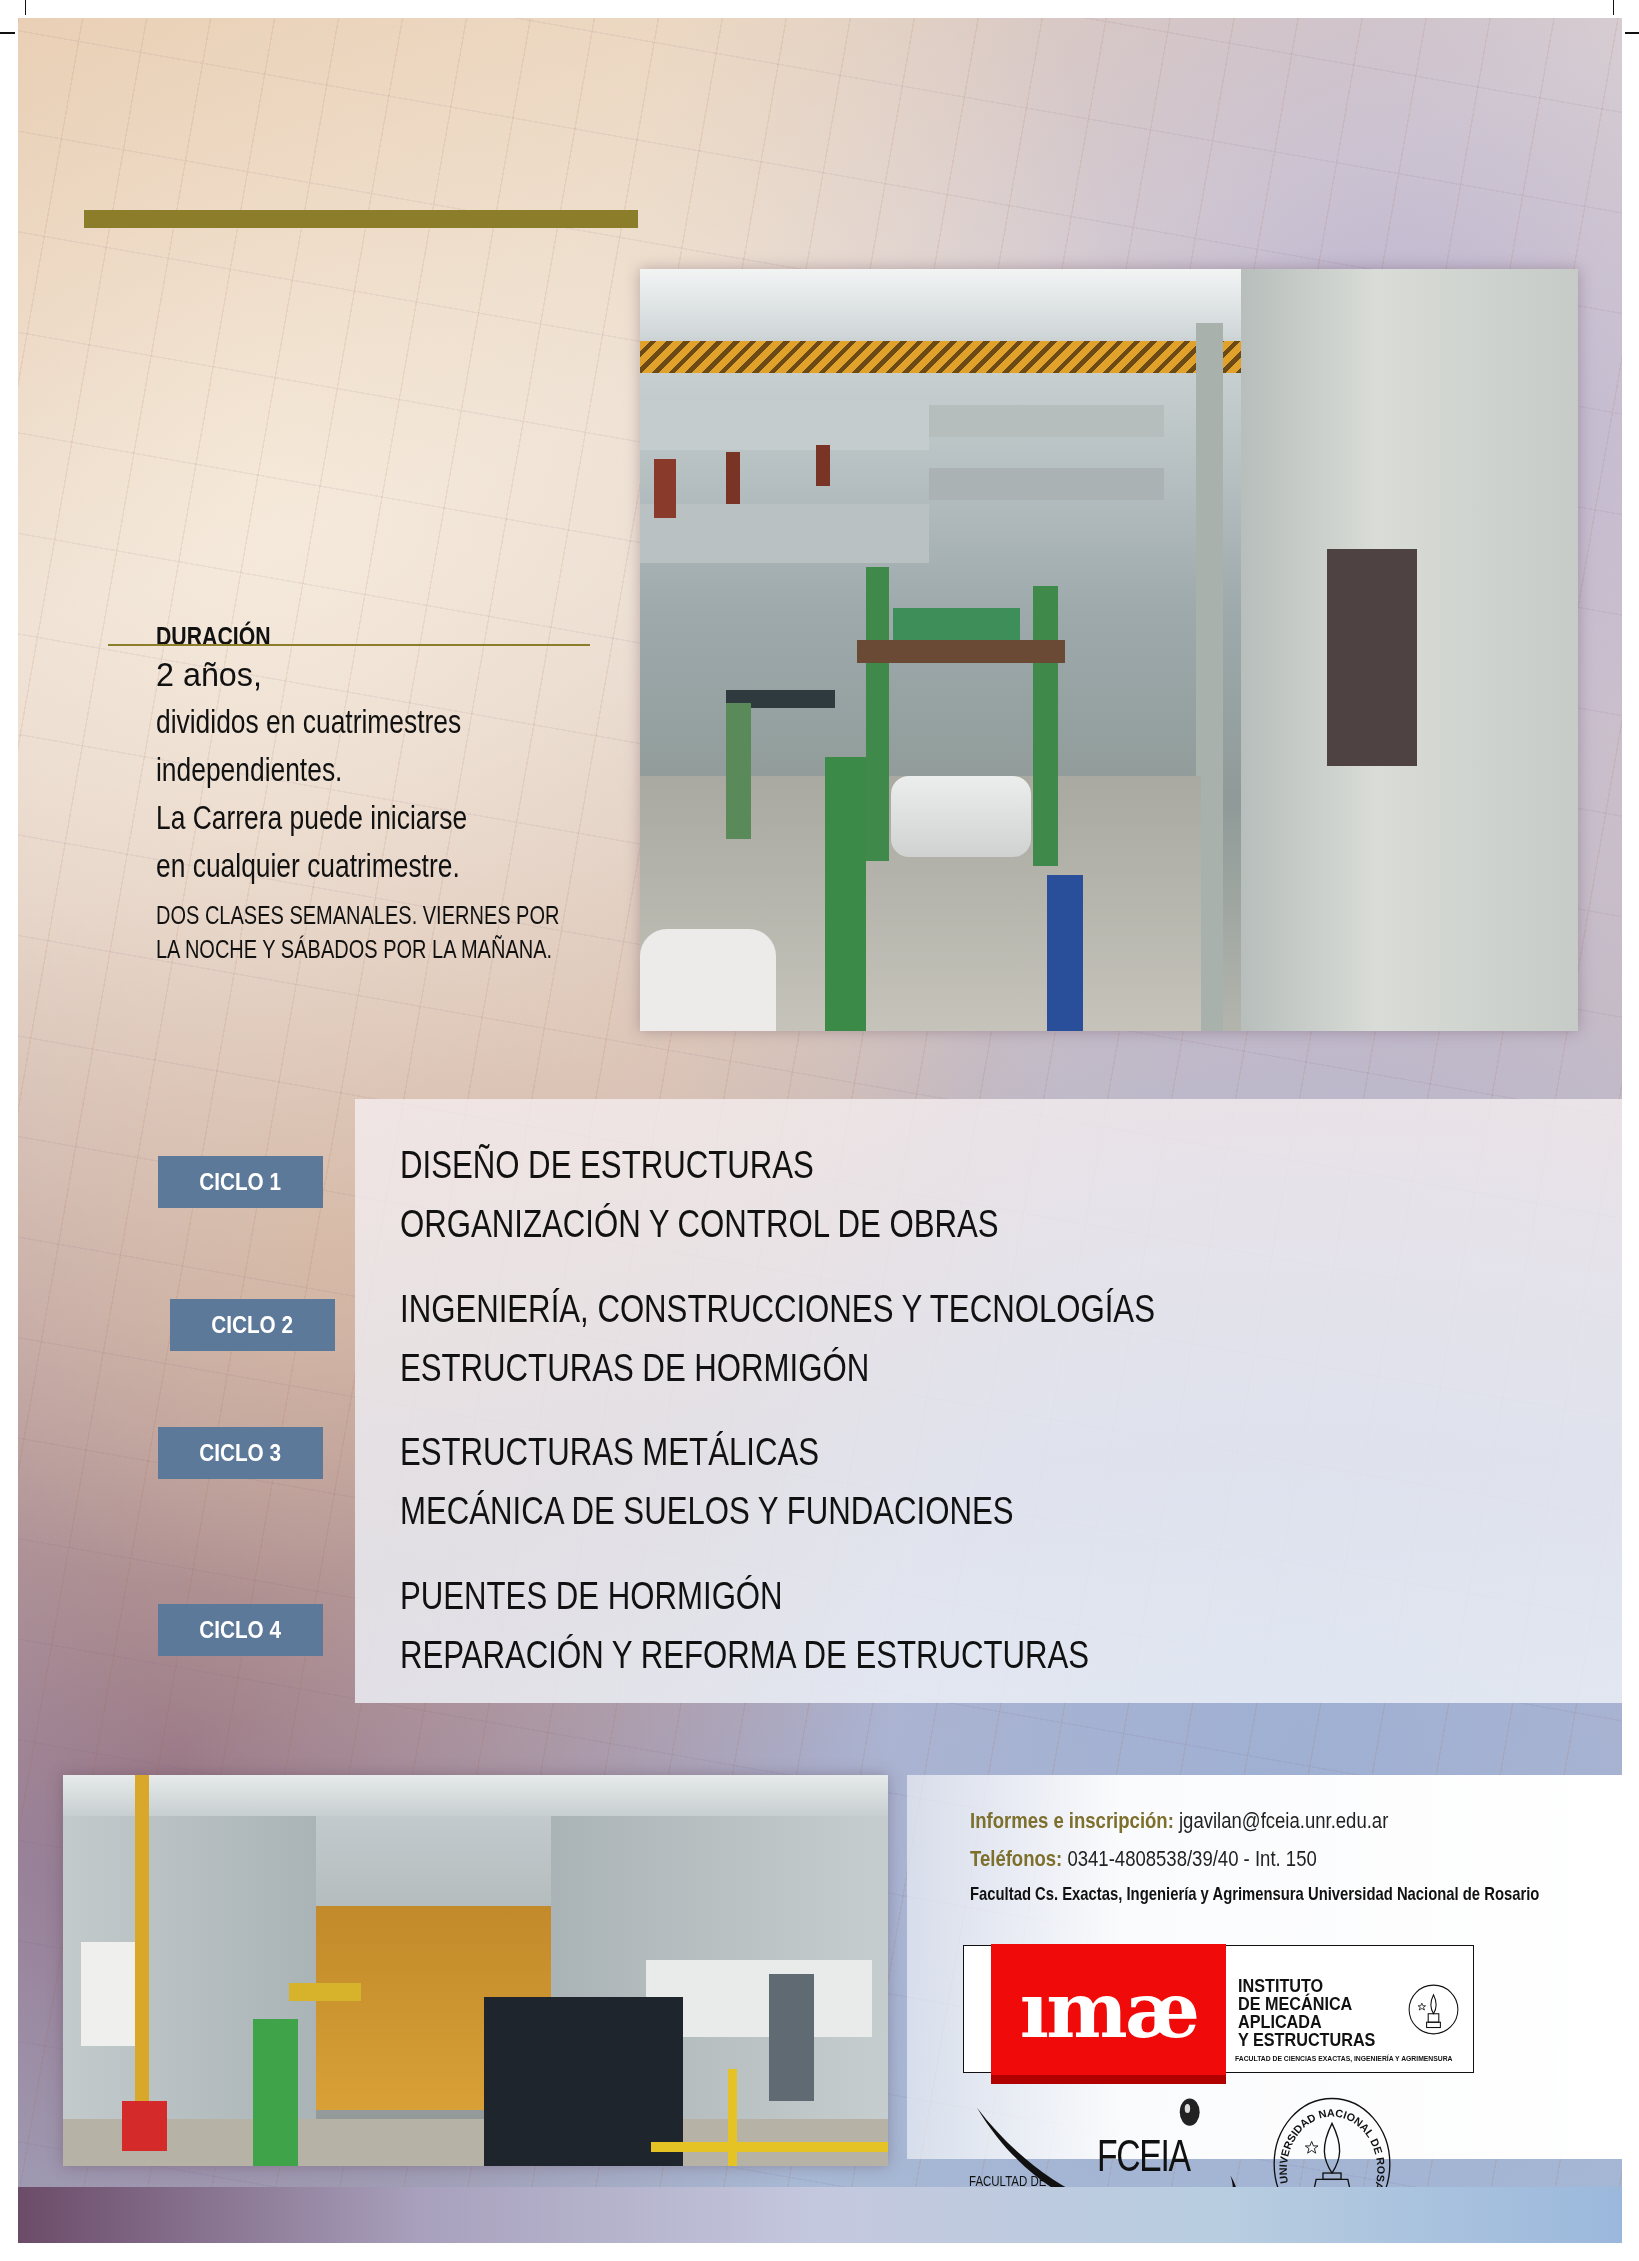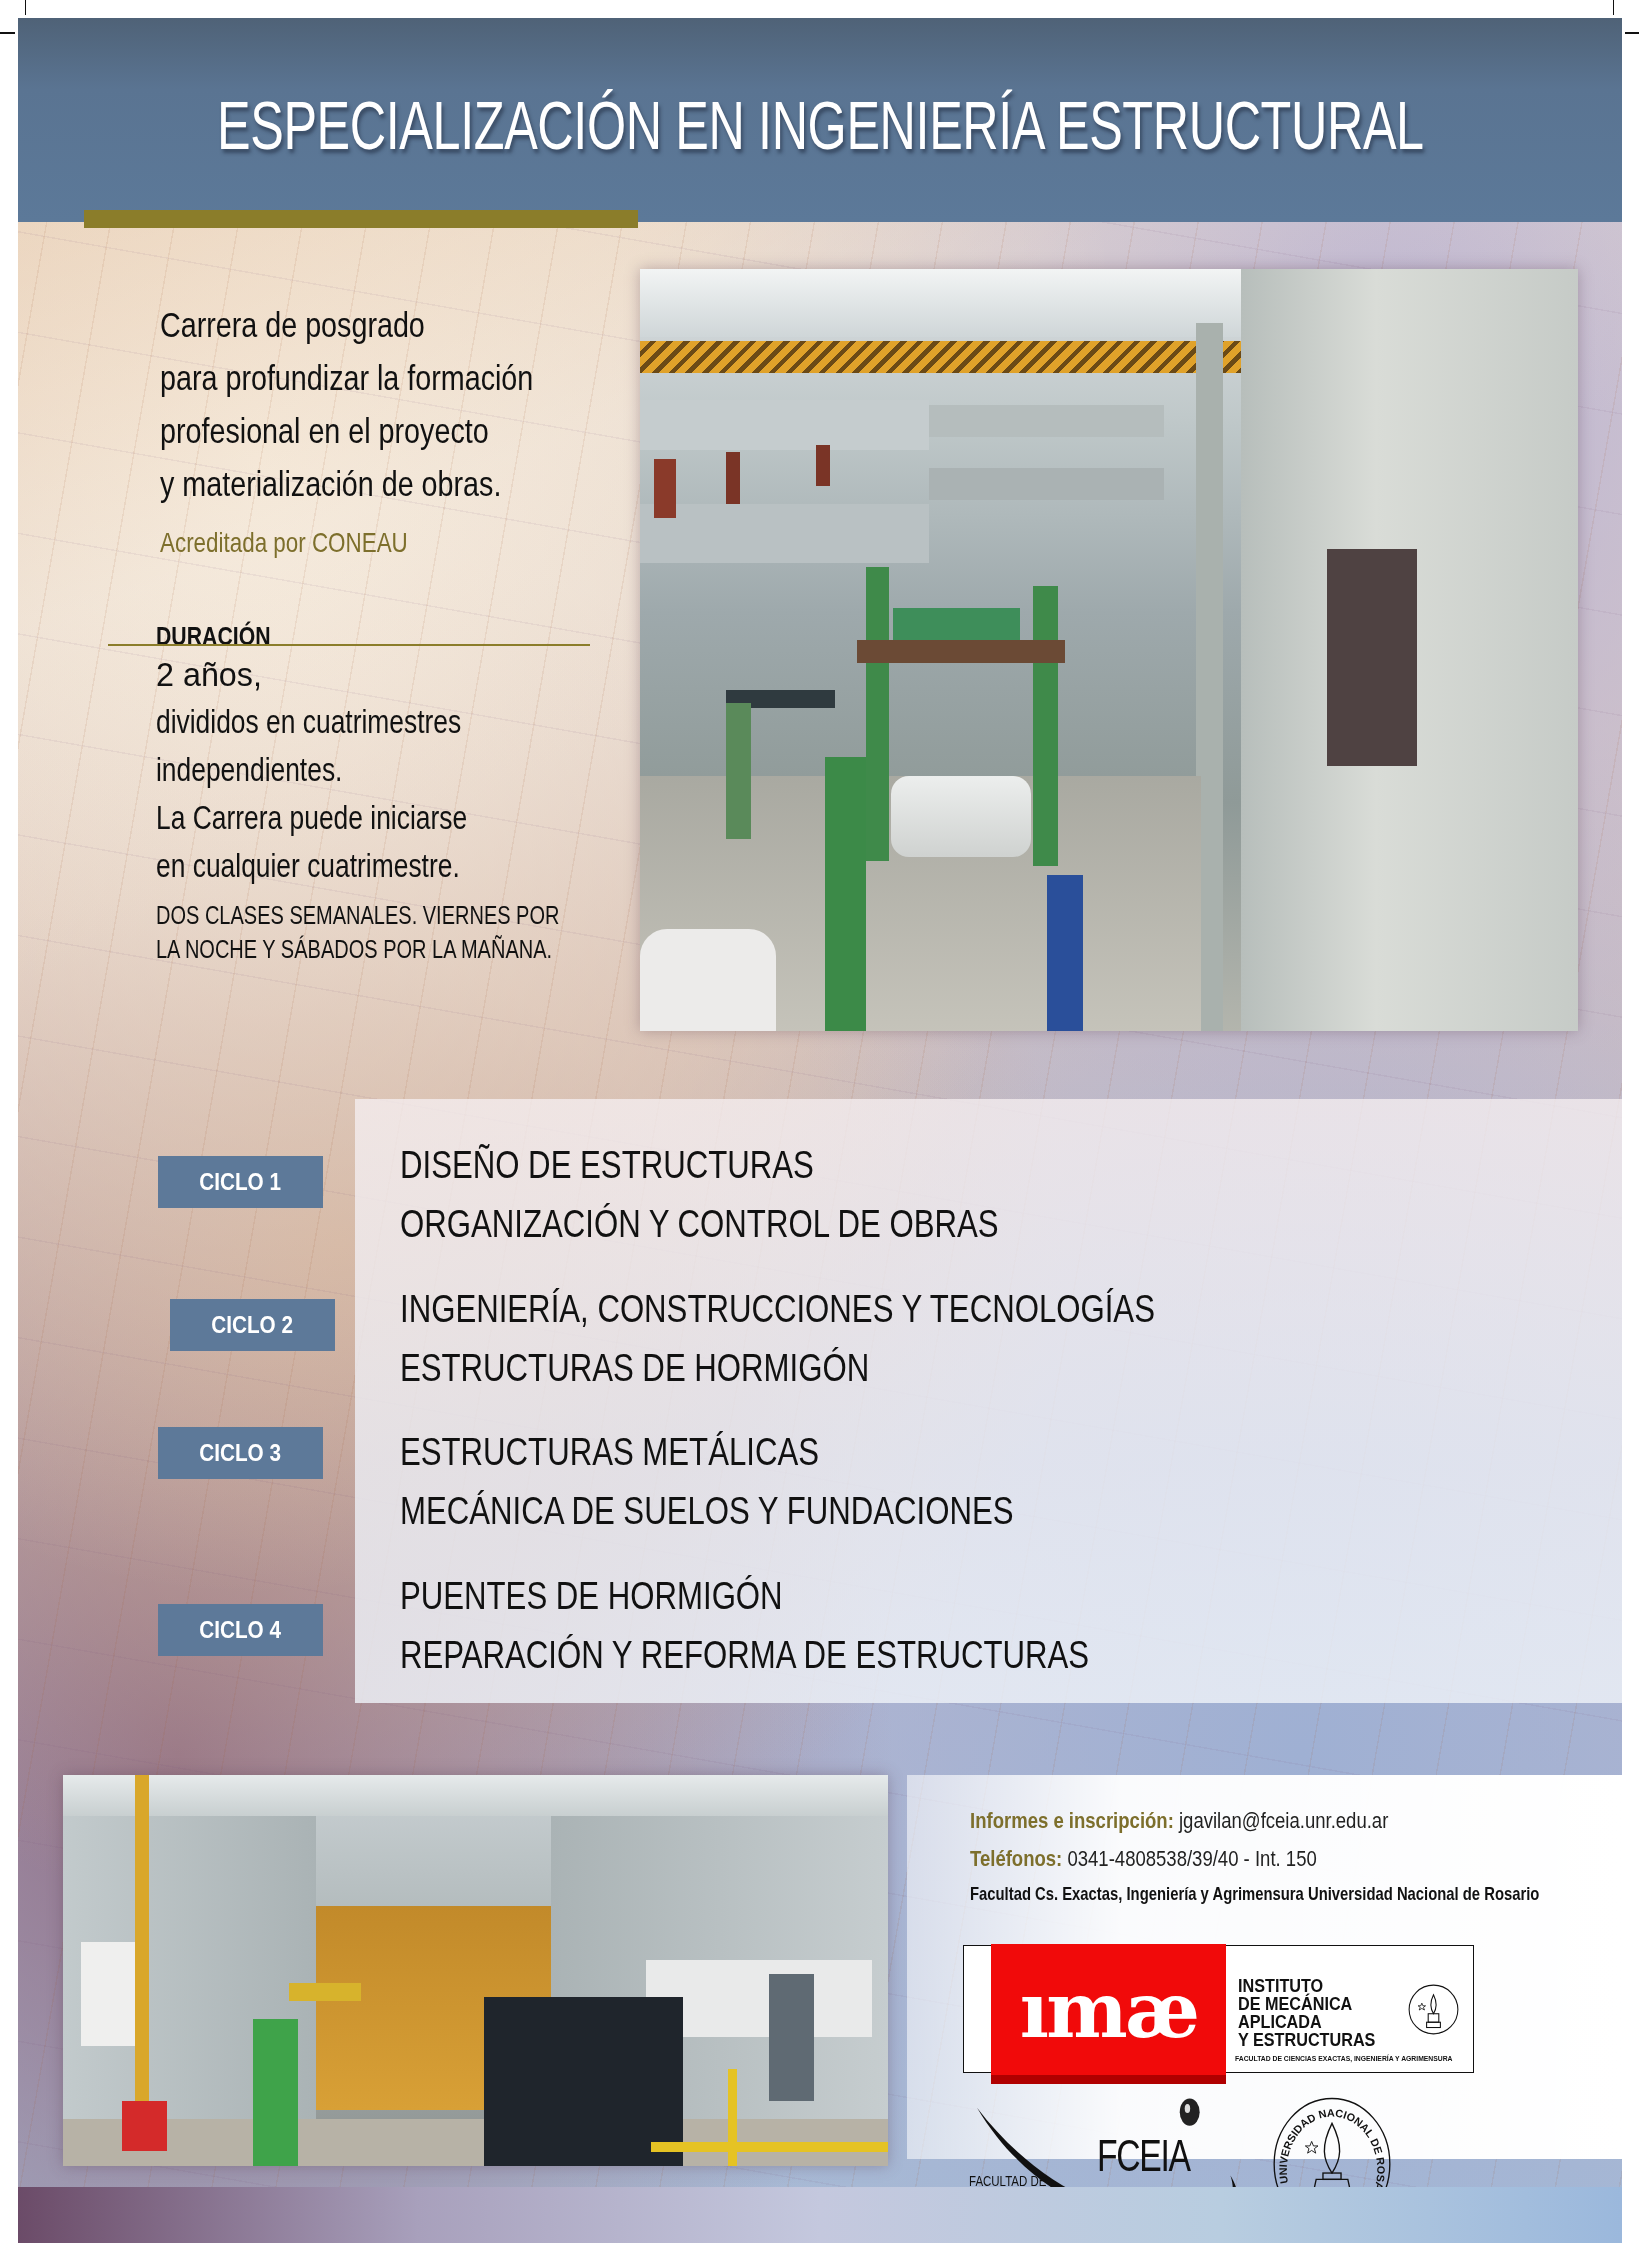--- a/index.html
+++ b/index.html
@@ -113,32 +113,22 @@
 </head>
 <body>
 
 <div class="crop" style="left:25px;top:0;width:1.4px;height:14.5px;"></div>
 <div class="crop" style="left:1613px;top:0;width:1.4px;height:14.5px;"></div>
 <div class="crop" style="left:0;top:32px;width:14.5px;height:2.3px;"></div>
 <div class="crop" style="left:1625px;top:32px;width:14.5px;height:2.3px;"></div>
 
 <div class="page">
 
-  <div class="header">
-    <div class="title">ESPECIALIZACIÓN EN INGENIERÍA ESTRUCTURAL</div>
-  </div>
   <div class="gold-bar"></div>
 
-  <div class="intro">
-    <div class="intro-text">Carrera de posgrado</div>
-    <div class="intro-text">para profundizar la formación</div>
-    <div class="intro-text">profesional en el proyecto</div>
-    <div class="intro-text">y materialización de obras.</div>
-    <div class="accredit">Acreditada por CONEAU</div>
-  </div>
 
   <div class="dur-label">DURACIÓN</div>
   <div class="dur-rule"></div>
   <div class="dur-body">
     <div class="dur-years">2 años,</div>
     <div class="dur-lines">divididos en cuatrimestres</div>
     <div class="dur-lines">independientes.</div>
     <div class="dur-lines">La Carrera puede iniciarse</div>
     <div class="dur-lines">en cualquier cuatrimestre.</div>
     <div class="dur-caps">

